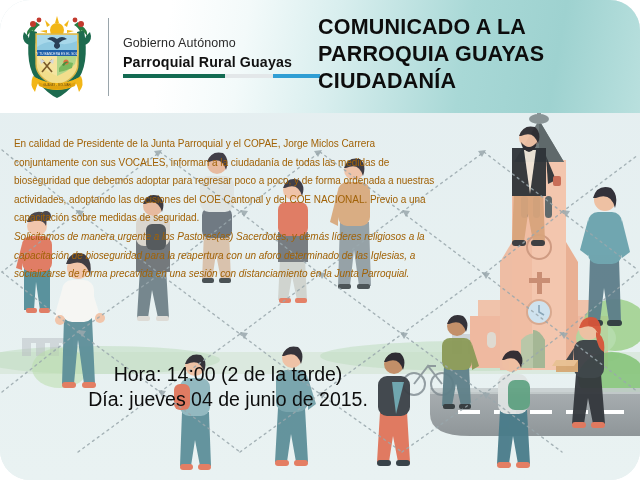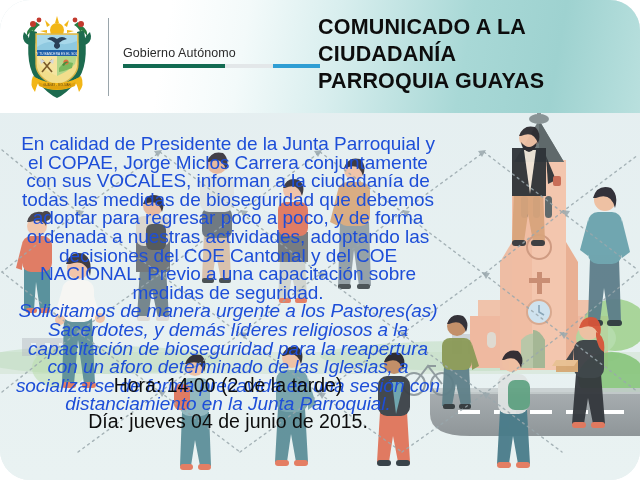--- a/index.html
+++ b/index.html
@@ -112,42 +112,41 @@
     height: 480px;
     z-index: 5;
   }
 
   
   .body-copy {
     position: absolute;
     left: 14px;
     top: 135px;
     width: 428px;
-    text-align: center;
     z-index: 30;
-    color: #1d4ed8;
-    font-size: 19px;
+    color: #a16207;
+    font-size: 10px;
     line-height: 18.6px;
     letter-spacing: -0.05px;
   }
   .body-copy p { margin: 0; }
   .para-2 { margin-top: 0px; font-style: italic; }
 
   .when {
     position: absolute;
     left: 14px;
     top: 362px;
     width: 428px;
     text-align: center;
     z-index: 30;
     color: #0d0d0d;
     font-size: 19.5px;
     line-height: 25px;
   }
-  .when div { white-space: nowrap; margin-top: 11px; }
+  .when div { white-space: nowrap; }
 </style>
 </head>
 <body>
 
 <div id="poster">
 
   <svg class="scene" viewBox="0 0 640 480" preserveAspectRatio="none" xmlns="http://www.w3.org/2000/svg">
     <defs>
       <linearGradient id="skyG" x1="0" y1="0" x2="0" y2="1">
         <stop offset="0%" stop-color="#e4eef0"></stop>
@@ -528,32 +527,33 @@
         <text x="39" y="73.6" font-family="'Liberation Sans',sans-serif" font-size="3" fill="#6b4b12" text-anchor="middle">GUAYAS - BOLIVAR</text>
 
         <path d="M15 64 q-4 9 2 16 q2 -8 5 -12 z" fill="#f2b617"></path>
         <path d="M63 64 q4 9 -2 16 q-2 -8 -5 -12 z" fill="#f2b617"></path>
       </svg>
 
       <div class="divider-v"></div>
 
       <div class="brand-text">
         <div class="brand-line1">Gobierno Autónomo</div>
+        <div class="brand-line3">Parroquial Rural Guayas</div>
         <div class="brand-bar">
           <i class="bar-green"></i>
           <i class="bar-white"></i>
           <i class="bar-blue"></i>
         </div>
       </div>
     </div>
 
     <div class="poster-title">
       <div>COMUNICADO A LA</div>
+      <div>PARROQUIA GUAYAS</div>
       <div>CIUDADANÍA</div>
-      <div>PARROQUIA GUAYAS</div>
     </div>
   </div>
 
   <div class="body-copy">
     <p class="para-1">En calidad de Presidente de la Junta Parroquial y el COPAE, Jorge Miclos Carrera conjuntamente con sus VOCALES, informan a la ciudadanía de todas las medidas de bioseguridad que debemos adoptar para regresar poco a poco, y de forma ordenada a nuestras actividades, adoptando las decisiones del COE Cantonal y del COE NACIONAL. Previo a una capacitación sobre medidas de seguridad.</p>
     <p class="para-2">Solicitamos de manera urgente a los Pastores(as) Sacerdotes, y demás líderes religiosos a la capacitación de bioseguridad para la reapertura con un aforo determinado de las Iglesias, a socializarse de forma precavida en una sesión con distanciamiento en la Junta Parroquial.</p>
   </div>
 
   <div class="when">
     <div>Hora: 14:00 (2 de la tarde)</div>

